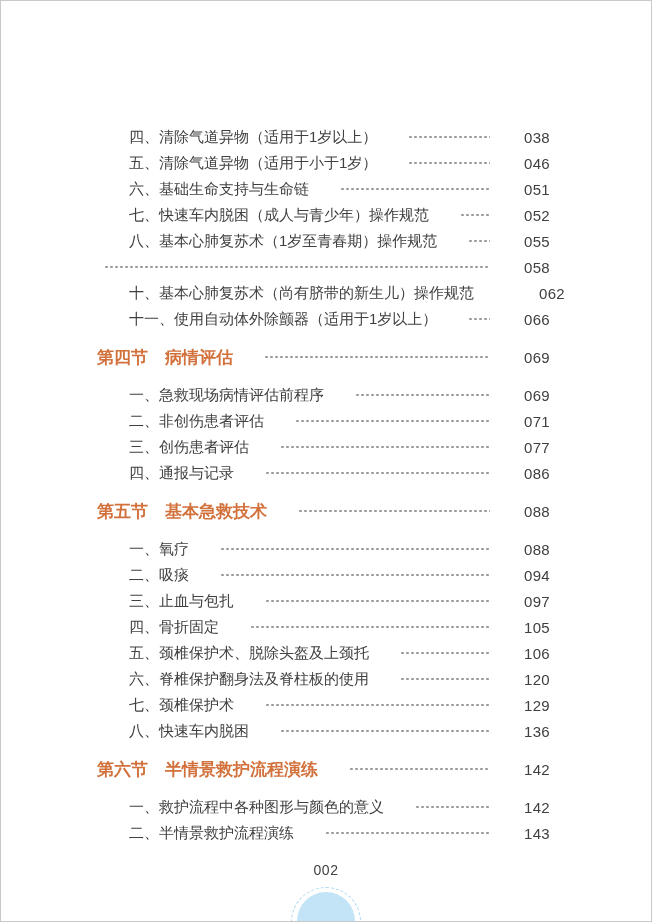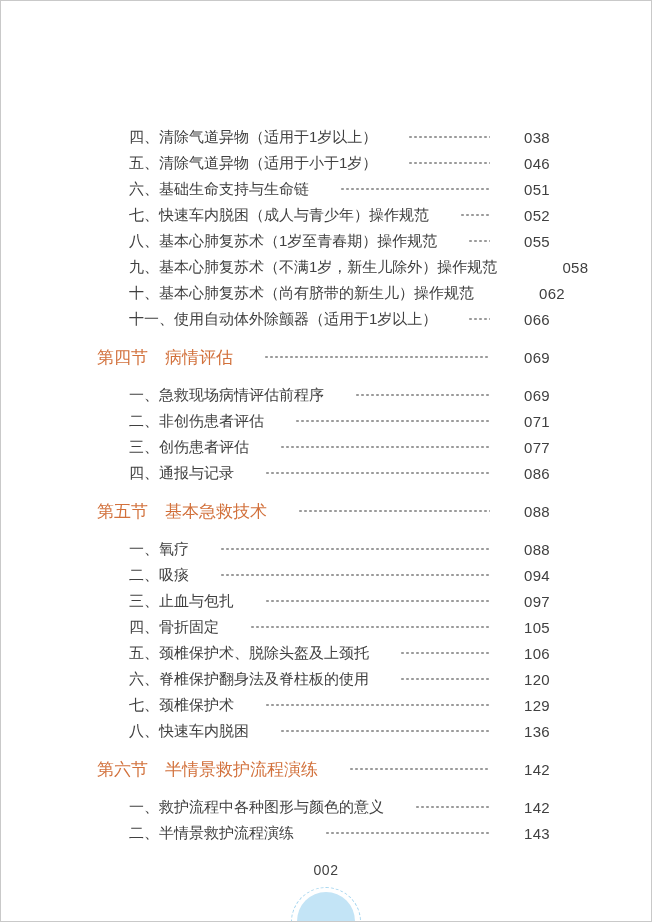--- a/index.html
+++ b/index.html
@@ -57,21 +57,21 @@
     font-size:15px;
     color:var(--text);
     letter-spacing:0.3px;
   }
   .row.section{
     margin:12px 0;
   }
   .row.section .label{
     padding-left:0;
     font-size:17px;
-    font-weight:normal;
+    font-weight:bold;
     color:var(--accent);
   }
   .page-number{
     position:absolute;
     top:861px;
     left:0;
     width:100%;
     text-align:center;
     font-size:14px;
     letter-spacing:0.5px;
@@ -123,21 +123,20 @@
     <span class="label">七、快速车内脱困（成人与青少年）操作规范</span>
     <span class="leader"></span>
     <span class="pg">052</span>
   </div>
       <div class="row">
     <span class="label">八、基本心肺复苏术（1岁至青春期）操作规范</span>
     <span class="leader"></span>
     <span class="pg">055</span>
   </div>
       <div class="row">
-    <span class="label">九、基本心肺复苏术（不满1岁，新生儿除外）操作规范</span>
     <span class="leader"></span>
     <span class="pg">058</span>
   </div>
       <div class="row">
     <span class="label">十、基本心肺复苏术（尚有脐带的新生儿）操作规范</span>
     <span class="leader"></span>
     <span class="pg">062</span>
   </div>
       <div class="row">
     <span class="label">十一、使用自动体外除颤器（适用于1岁以上）</span>

